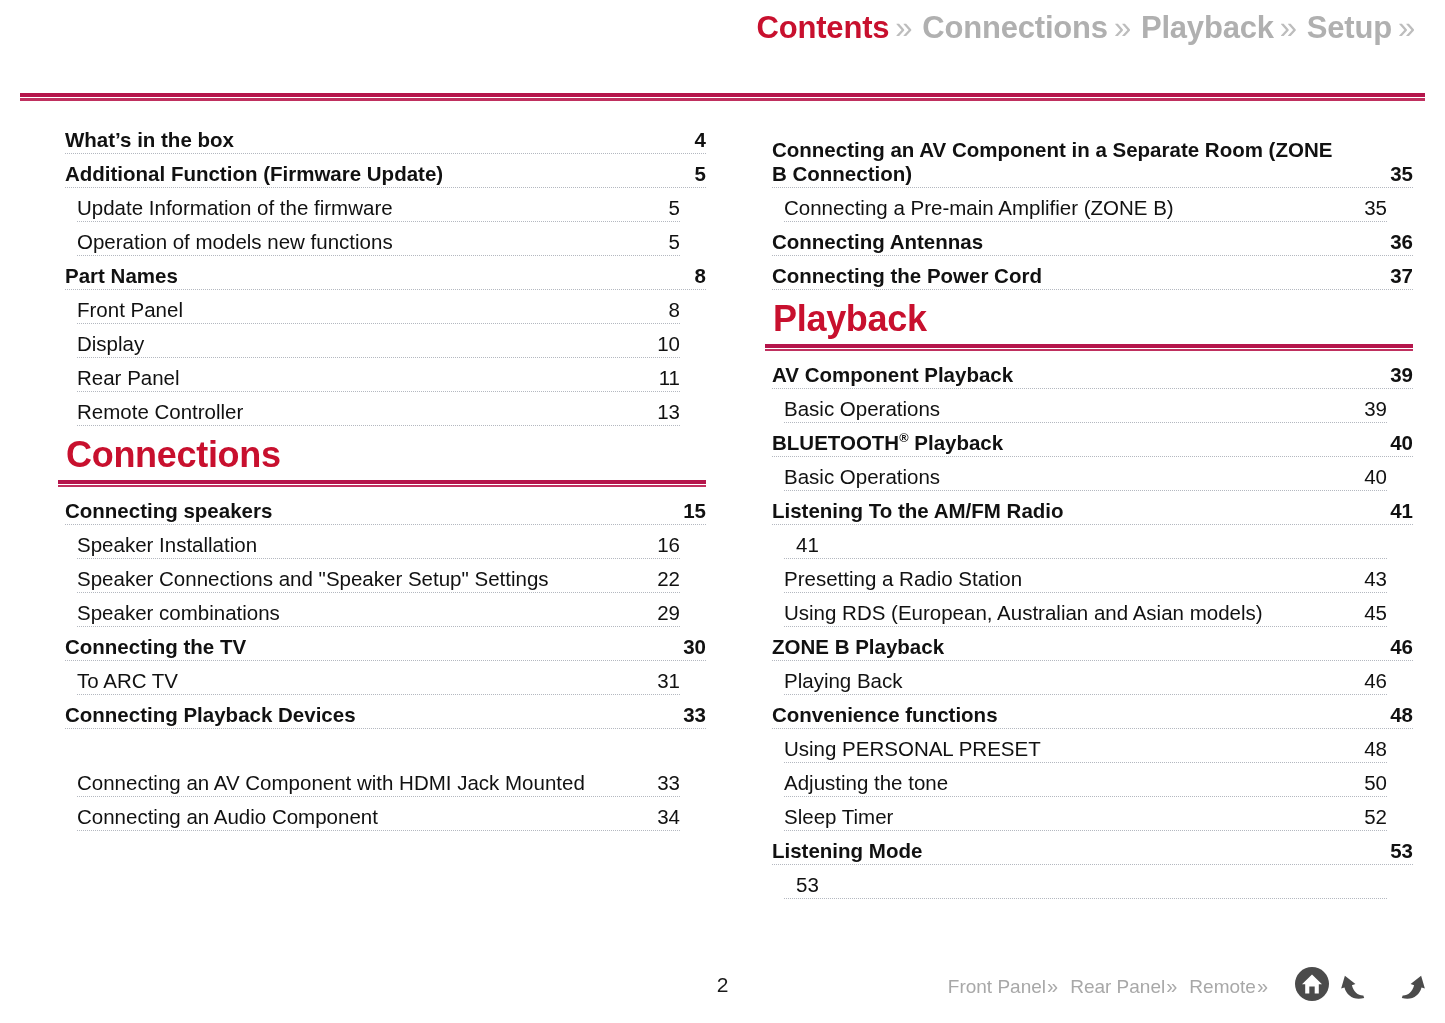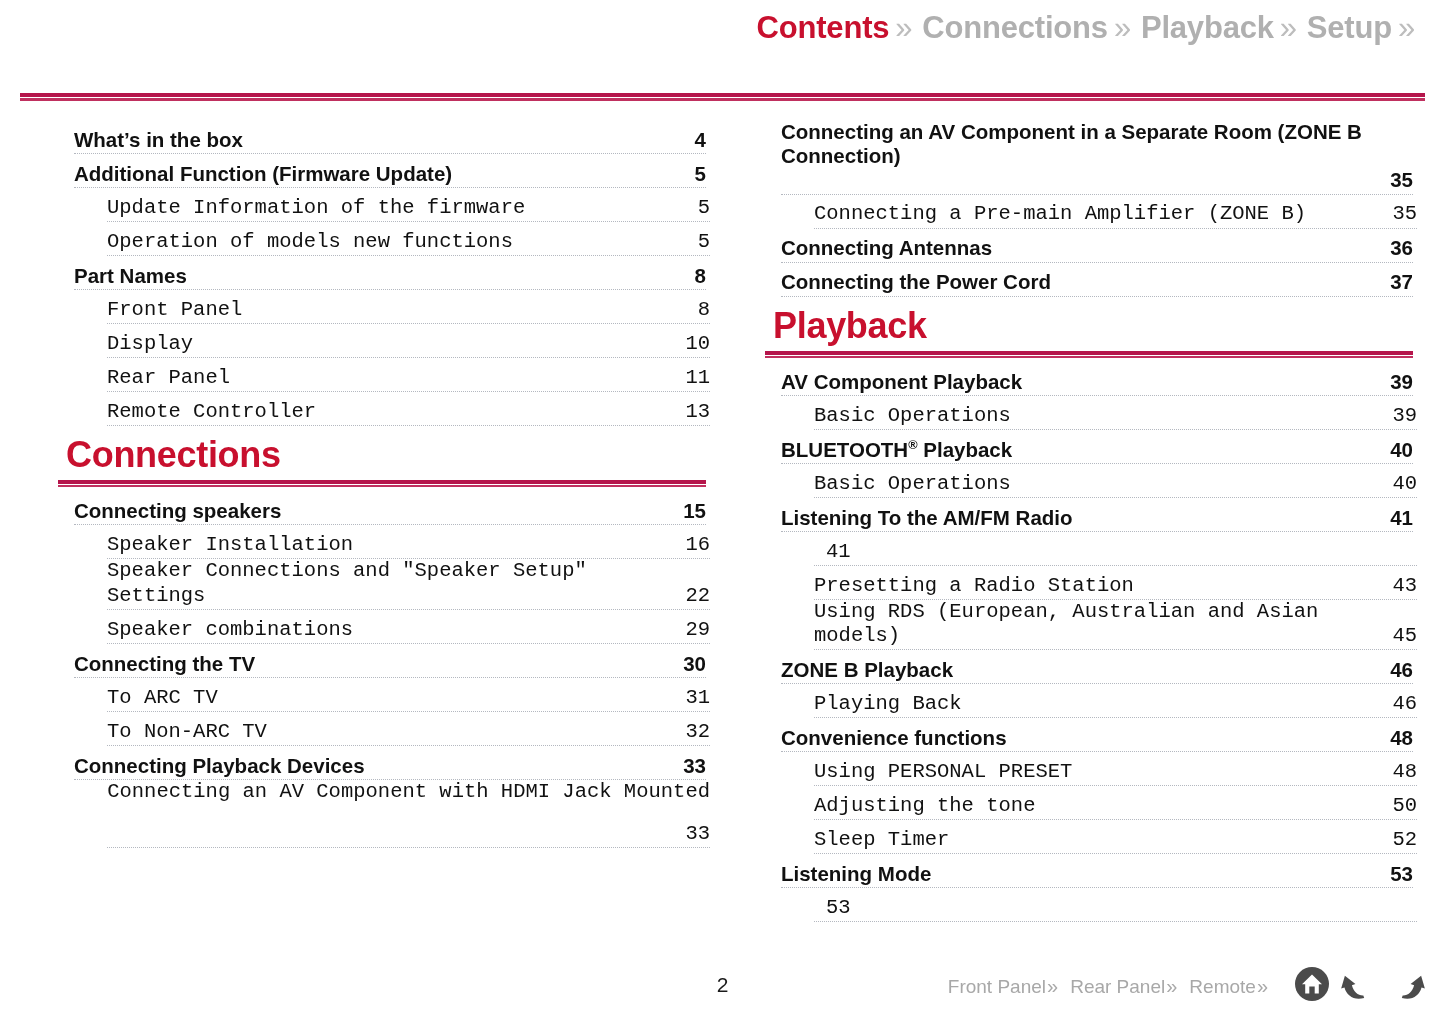--- a/index.html
+++ b/index.html
@@ -97,35 +97,35 @@
     margin-left: 12px;
     text-align: right;
     line-height: 1.18;
     white-space: nowrap;
   }
 
   
   .row.lvl1 {
     font-size: 20.5px;
     font-weight: bold;
-    margin-left: 16px;
+    margin-left: 7px;
+    gap: 44px;
   }
   .row.lvl1 .pagenum { font-weight: bold; }
 
   
   .row.lvl2 {
     font-size: 20.5px;
     font-weight: normal;
-    margin-left: 49px;
+    margin-left: 19px;
     width: 603px;
-    font-family: Liberation Mono, monospace;
   }
   .row.lvl2 .pagenum { font-weight: normal; }
 
-  .row.two-line { min-height: 68px; flex-direction: column; }
+  .row.two-line { min-height: 68px; }
 
   .sup {
     font-size: 0.62em;
     vertical-align: super;
     line-height: 0;
   }
 
   
   .section-banner {
     margin-top: 8px;
@@ -282,31 +282,31 @@
           <span class="pagenum">29</span>
         </div>
         <div class="row lvl1">
           <span class="title">Connecting the TV</span>
           <span class="pagenum">30</span>
         </div>
         <div class="row lvl2">
           <span class="title">To ARC TV</span>
           <span class="pagenum">31</span>
         </div>
-        <div class="row lvl2">
-          <span class="title">To Non-ARC TV</span>
-          <span class="pagenum">32</span>
-        </div>
         <div class="row lvl1">
           <span class="title">Connecting Playback Devices</span>
           <span class="pagenum">33</span>
         </div>
         <div class="row lvl2 two-line">
           <span class="title">Connecting an AV Component with HDMI Jack Mounted</span>
           <span class="pagenum">33</span>
+        </div>
+        <div class="row lvl2">
+          <span class="title">Connecting an Audio Component</span>
+          <span class="pagenum">34</span>
         </div>
       </div>
   </div>
   <div class="col col-right">
     <div class="toc-list" id="right-col">
         <div class="row lvl1 two-line">
           <span class="title">Connecting an AV Component in a Separate Room (ZONE B Connection)</span>
           <span class="pagenum">35</span>
         </div>
         <div class="row lvl2">

